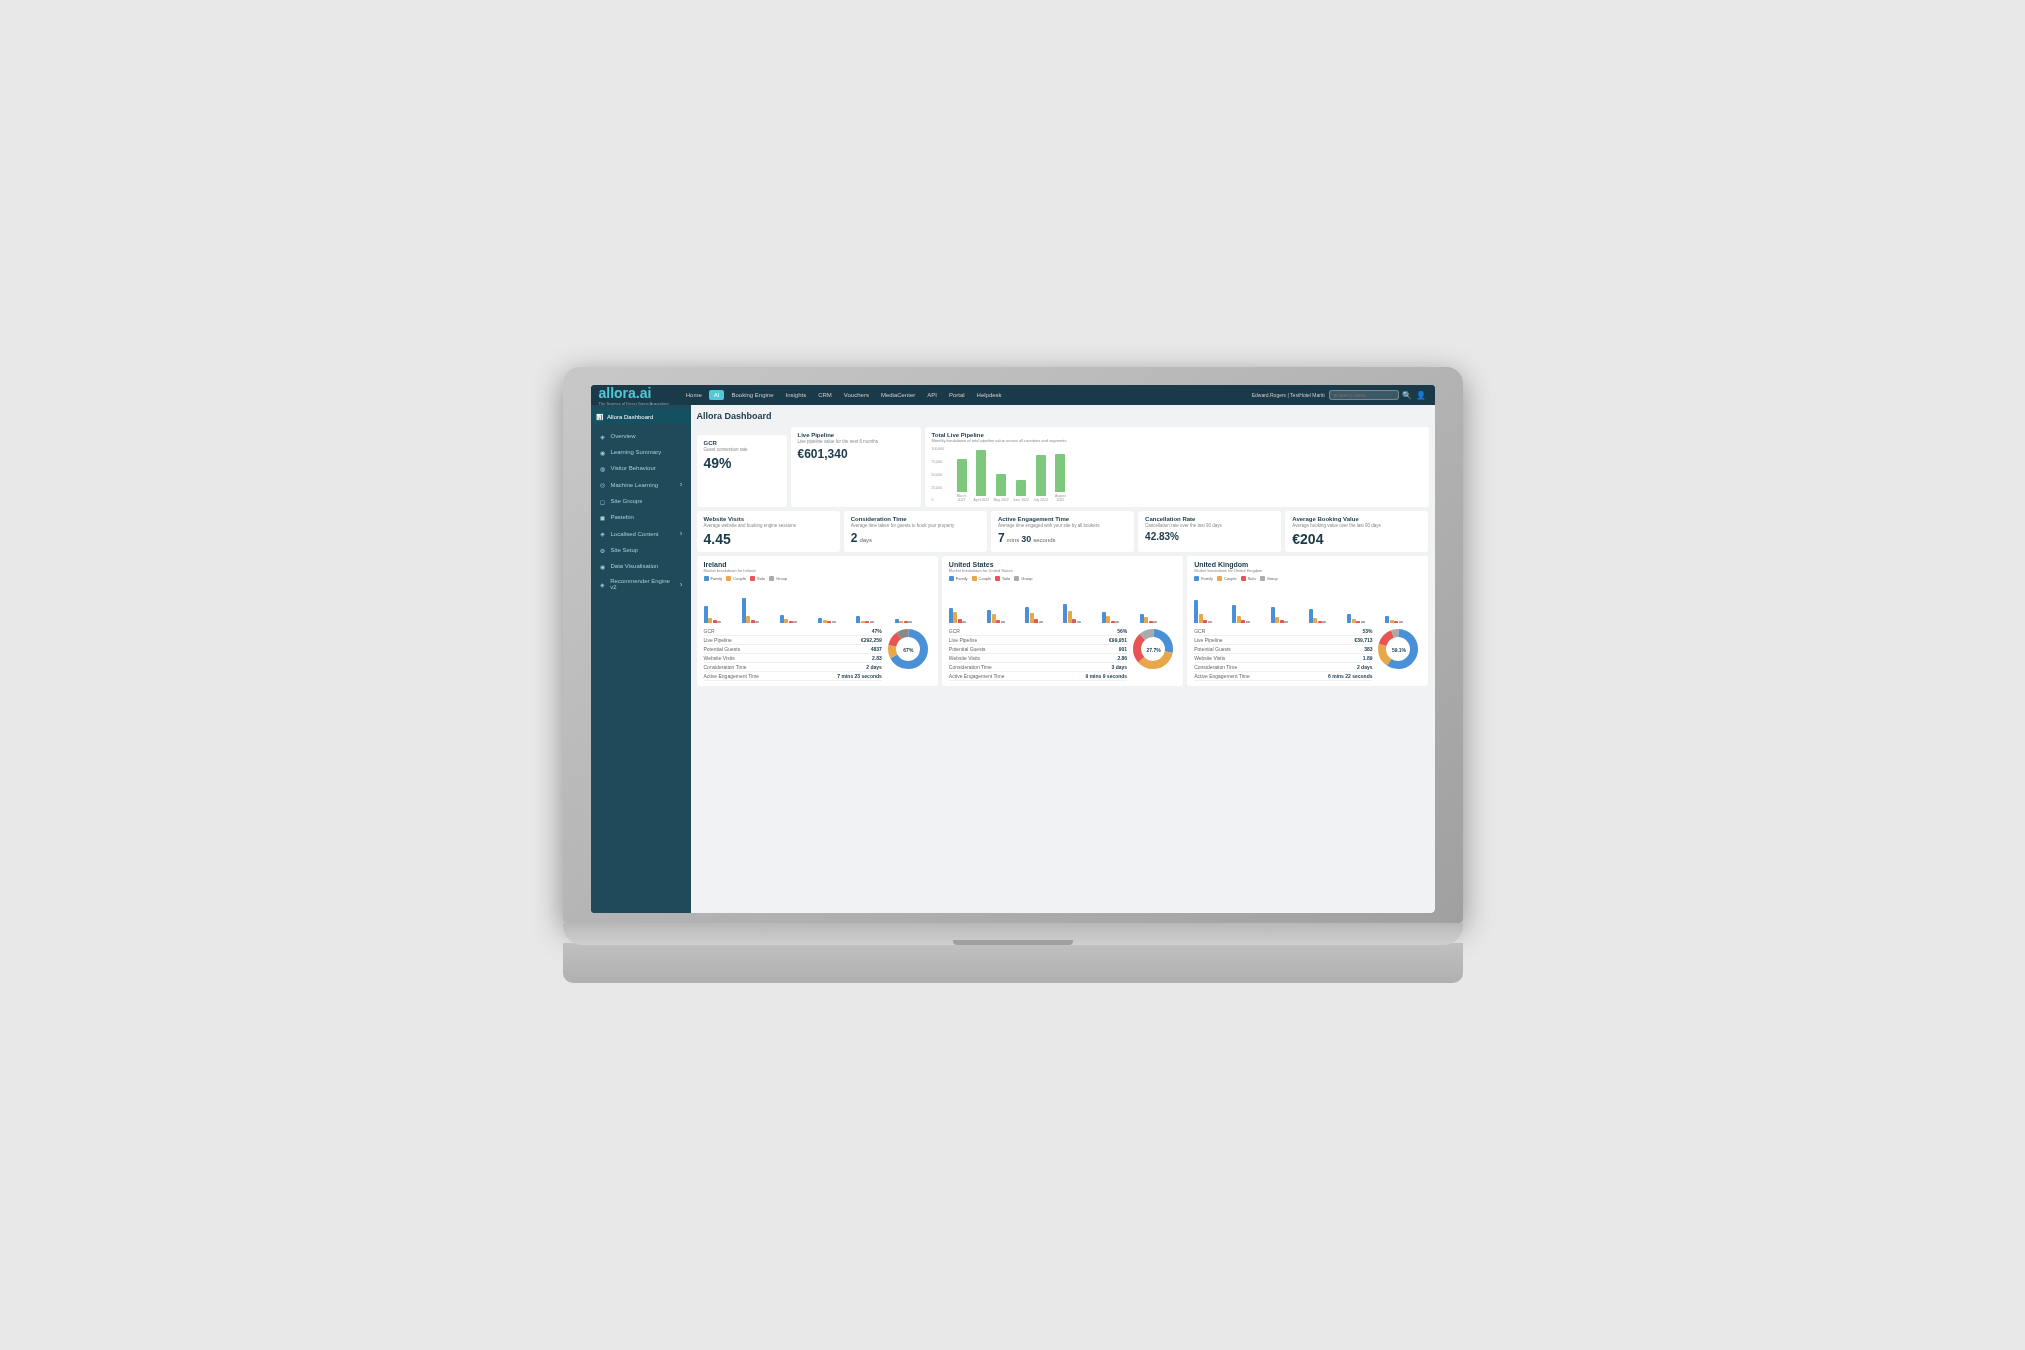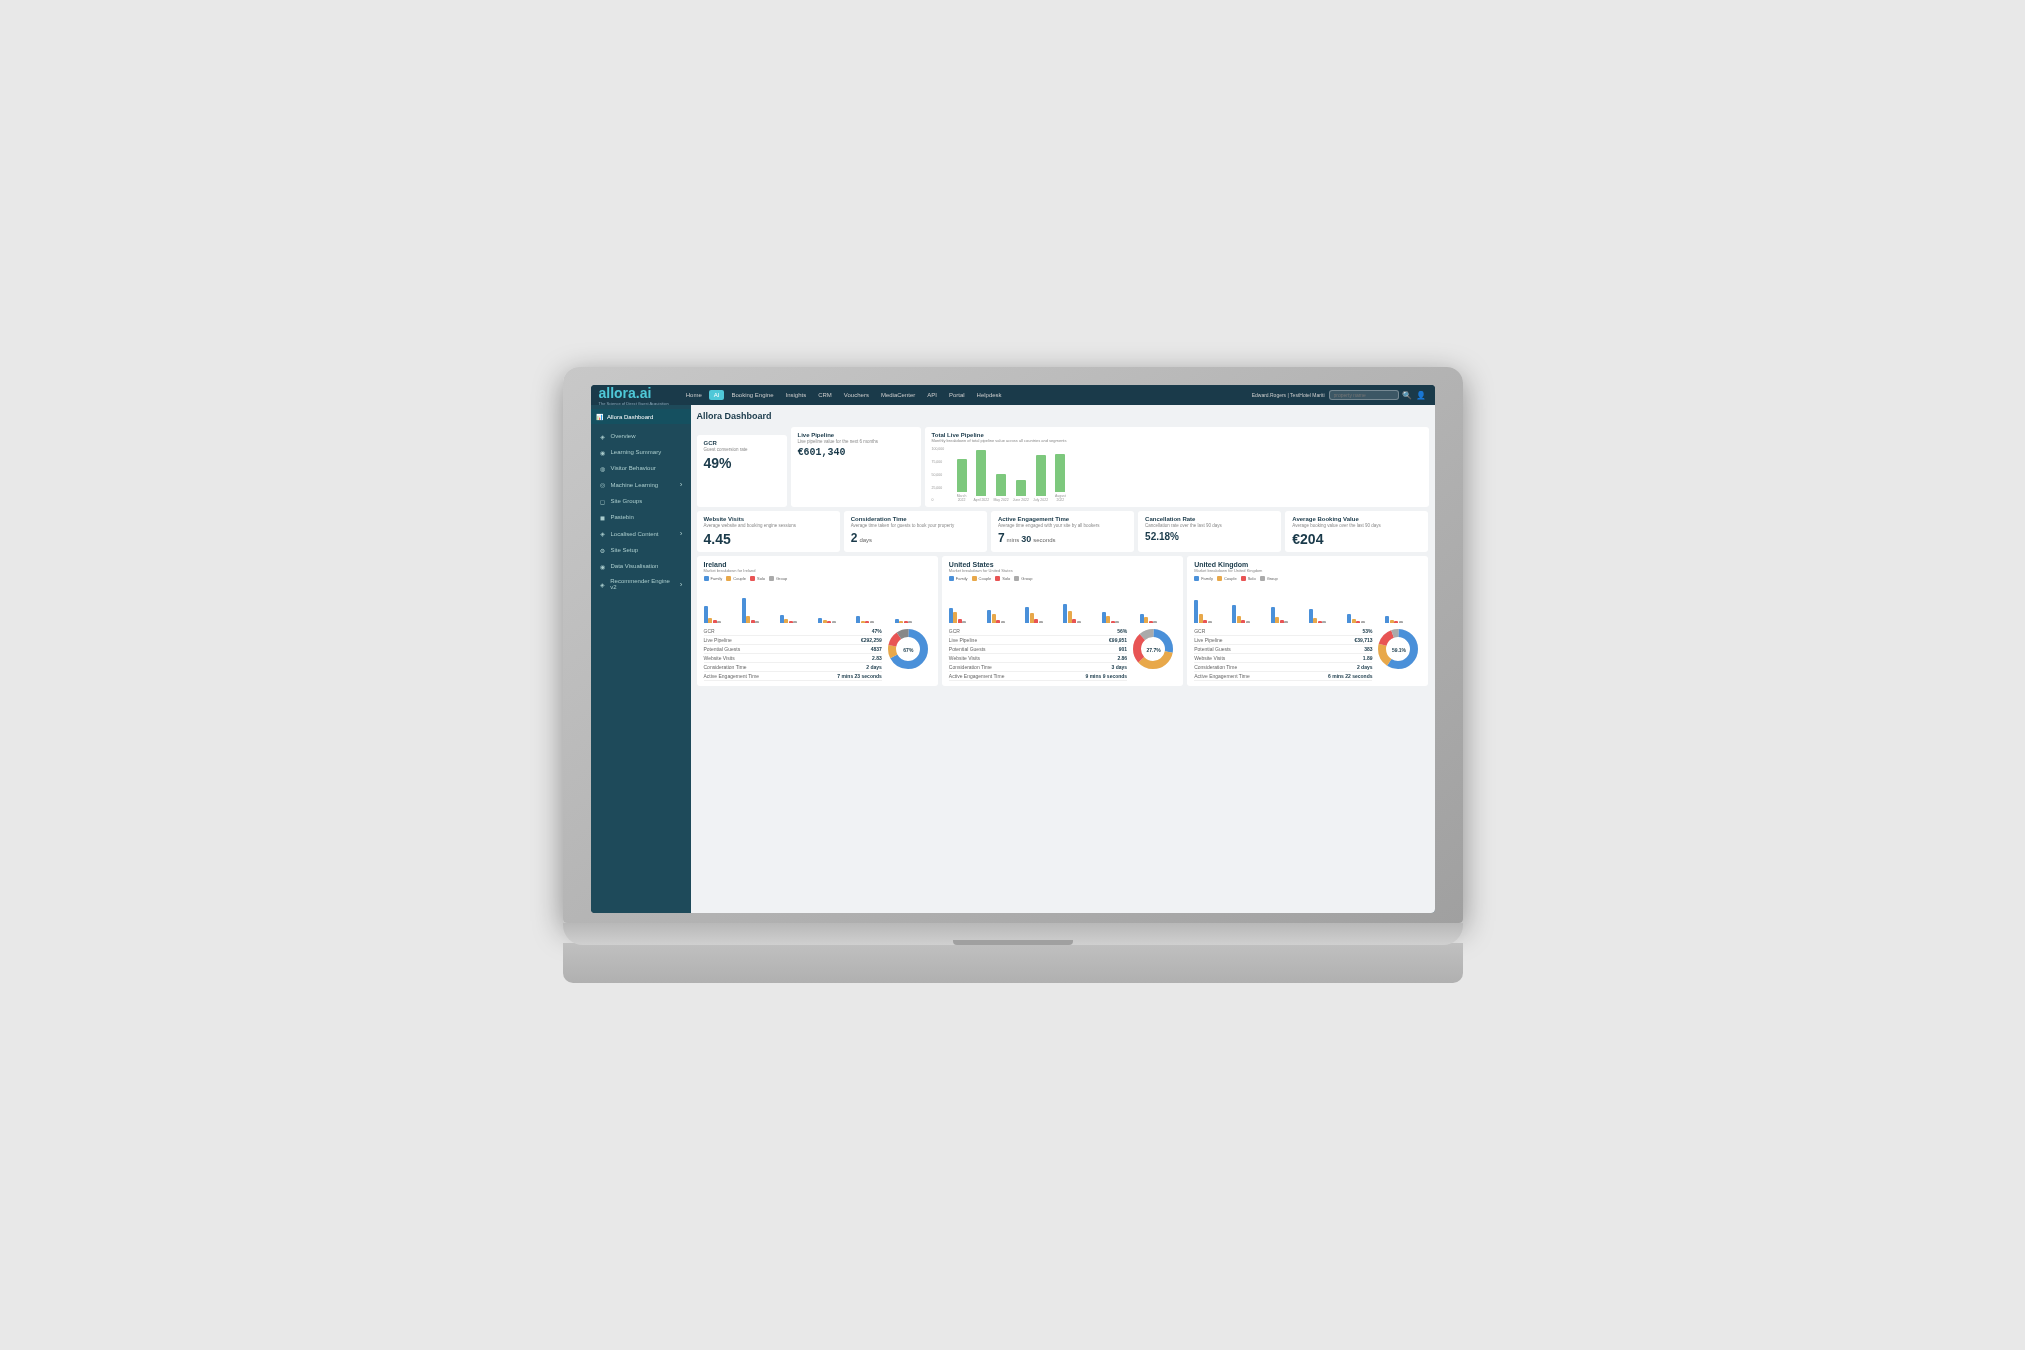--- a/index.html
+++ b/index.html
@@ -200,22 +200,21 @@
       font-size: 4.5px;
       color: #888;
       margin-bottom: 3px;
     }
     .stat-value {
       font-size: 14px;
       font-weight: bold;
       color: #1a3a4a;
     }
     .stat-value.medium {
-      font-size: 10px;
-      font-family: Liberation Mono, monospace;
+      font-size: 12px;
     }
 
     
     .middle-stats {
       display: grid;
       grid-template-columns: 1fr 1fr 1fr 1fr 1fr;
       gap: 4px;
       margin-bottom: 4px;
     }
 
@@ -553,21 +552,21 @@
                   <span class="time-big">7</span>
                   <span class="time-unit">mins</span>
                   <span class="time-big" style="font-size:9px;">30</span>
                   <span class="time-unit">seconds</span>
                 </div>
               </div>
 
               <div class="stat-card">
                 <div class="stat-card-title">Cancellation Rate</div>
                 <div class="stat-card-sub">Cancellation rate over the last 90 days</div>
-                <div class="stat-value" style="font-size:10px;">52.18%</div>
+                <div class="stat-value" style="font-size:10px;">42.83%</div>
               </div>
 
               <div class="stat-card">
                 <div class="stat-card-title">Average Booking Value</div>
                 <div class="stat-card-sub">Average booking value over the last 90 days</div>
                 <div class="stat-value">€204</div>
               </div>
             </div>
 
 

